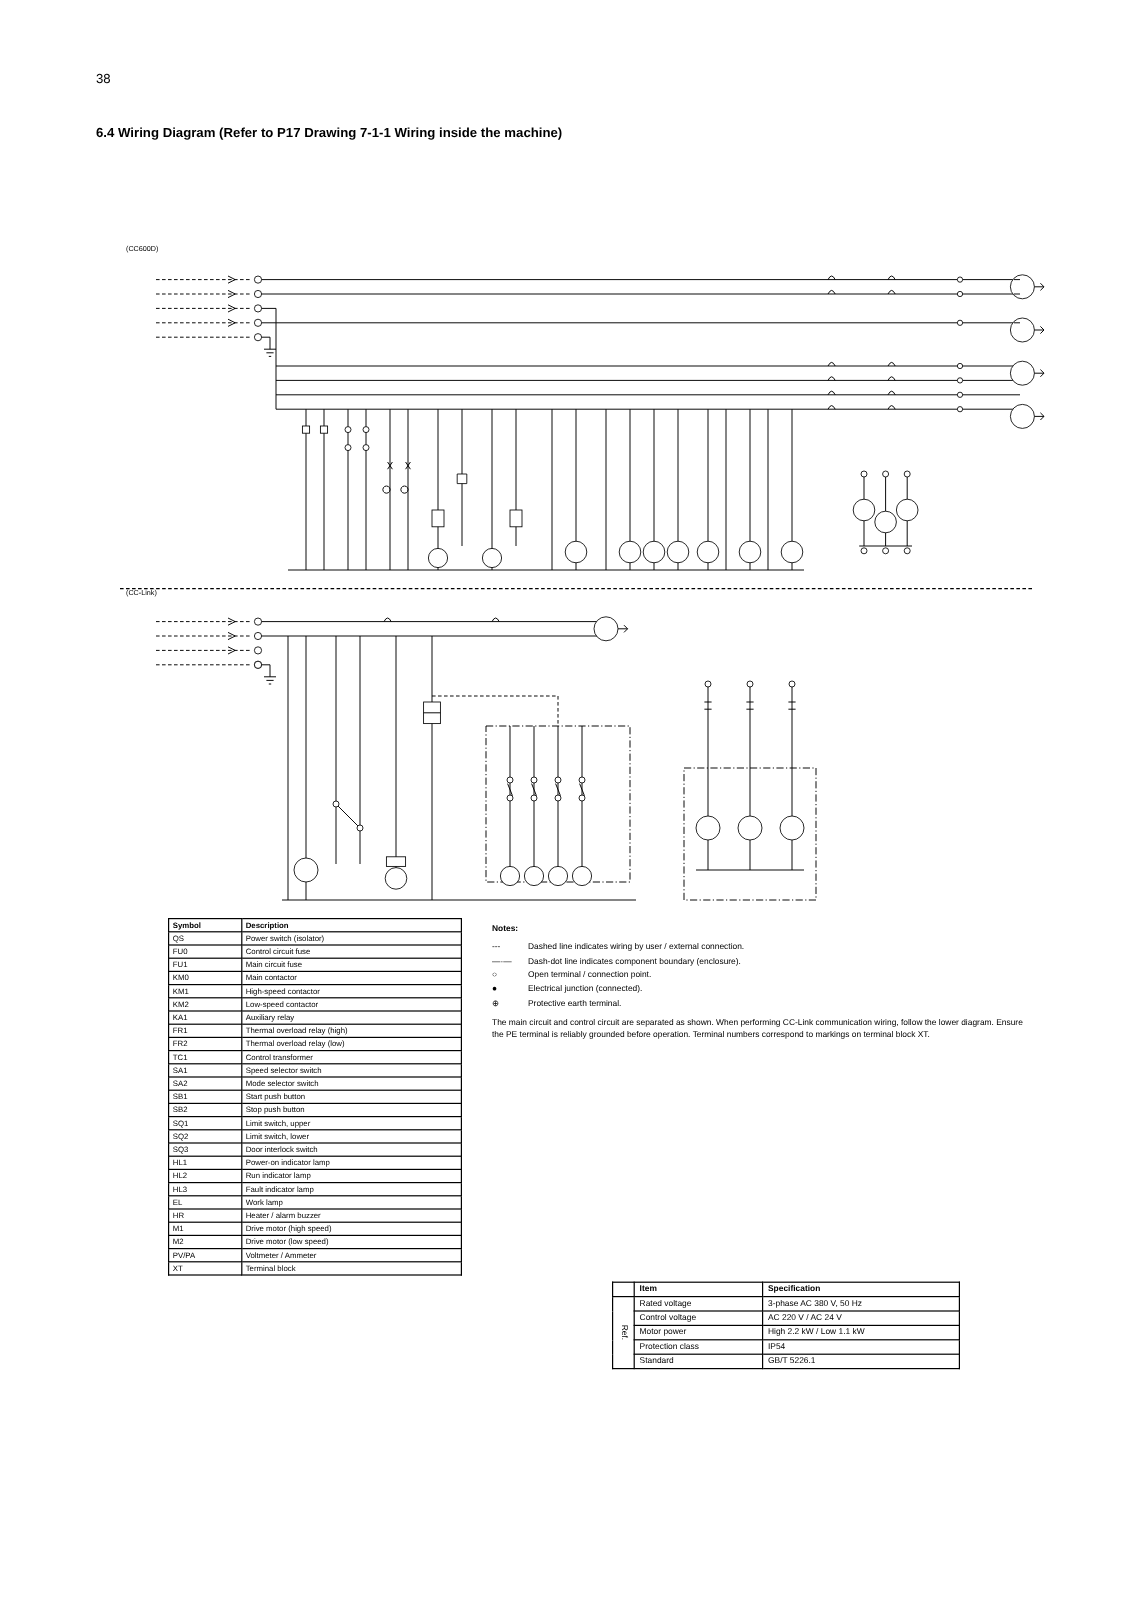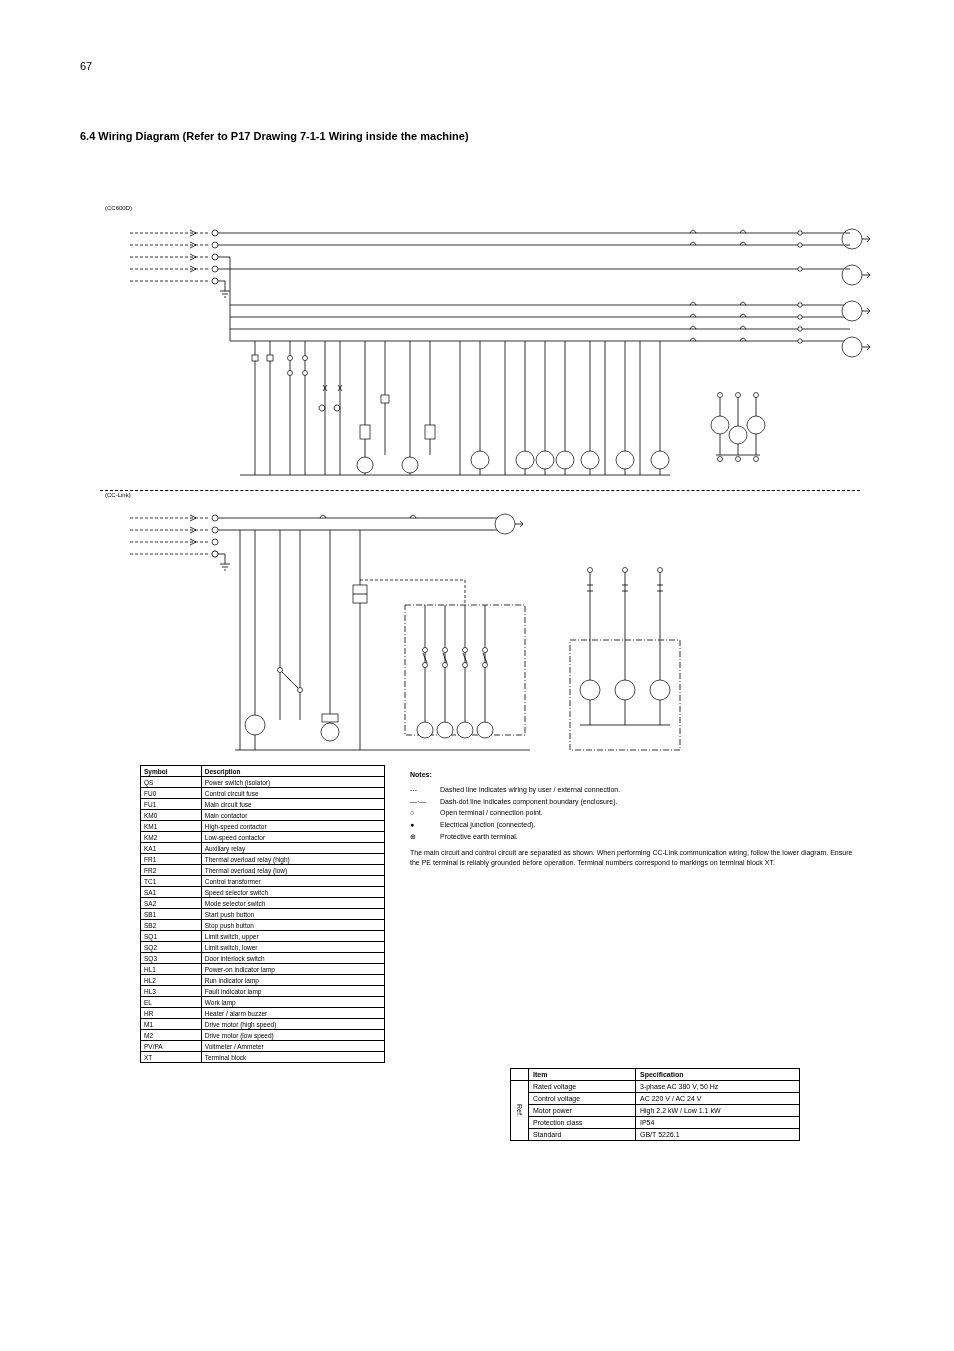--- a/index.html
+++ b/index.html
@@ -1,19 +1,19 @@
 <!DOCTYPE html>
 <html><head>
 <meta charset="utf-8">
 <style>
   * { margin: 0; padding: 0; box-sizing: border-box; }
   body { width: 954px; height: 1351px; background: #fff; font-family: Arial, sans-serif; font-size: 7px; position: relative; color: #000; }
   .page { position: relative; width: 100%; height: 100%; padding: 50px 70px; }
   .page-num { position: absolute; top: 60px; left: 80px; font-size: 11px; }
-  .section-title { position: absolute; top: 105px; left: 80px; font-size: 11px; font-weight: bold; margin-top: 25px; }
+  .section-title { position: absolute; top: 105px; left: 80px; font-size: 11px; font-weight: bold; }
   .diagram-upper { position: absolute; top: 225px; left: 130px; width: 740px; height: 260px; }
   .diagram-lower { position: absolute; top: 510px; left: 130px; width: 560px; height: 250px; }
   .legend-table { position: absolute; top: 765px; left: 140px; border-collapse: collapse; width: 245px; }
   .legend-table th, .legend-table td { border: 1px solid #000; padding: 1.5px 3px; font-size: 6.5px; text-align: left; vertical-align: top; }
   .legend-table th { font-weight: bold; }
   .ref-table { position: absolute; top: 1068px; left: 510px; border-collapse: collapse; width: 290px; }
   .ref-table th, .ref-table td { border: 1px solid #000; padding: 2px 4px; font-size: 7px; text-align: left; vertical-align: middle; }
   .ref-table .head1 { width: 18px; }
   .notes { position: absolute; top: 770px; left: 410px; font-size: 7px; line-height: 1.4; width: 450px; }
   .notes p { margin-bottom: 5px; }
@@ -25,21 +25,21 @@
   .wire { stroke: #000; stroke-width: 0.8; fill: none; }
   .dash { stroke-dasharray: 3,2; }
   .dashdot { stroke-dasharray: 6,2,1,2; }
   .node { fill: #fff; stroke: #000; stroke-width: 0.7; }
 </style>
 </head>
 <body>
 
 <div class="page">
 
-  <div class="page-num">67</div>
+  <div class="page-num">38</div>
   <div class="section-title">6.4 Wiring Diagram (Refer to P17 Drawing 7-1-1 Wiring inside the machine)</div>
 
   <div class="diagram-upper">
     <svg width="740" height="260">
 
       <g class="wire dash">
         <line x1="0" y1="8" x2="80" y2="8"></line>
           <line x1="0" y1="20" x2="80" y2="20"></line>
         <line x1="0" y1="32" x2="80" y2="32"></line>
           <line x1="0" y1="44" x2="80" y2="44"></line>

